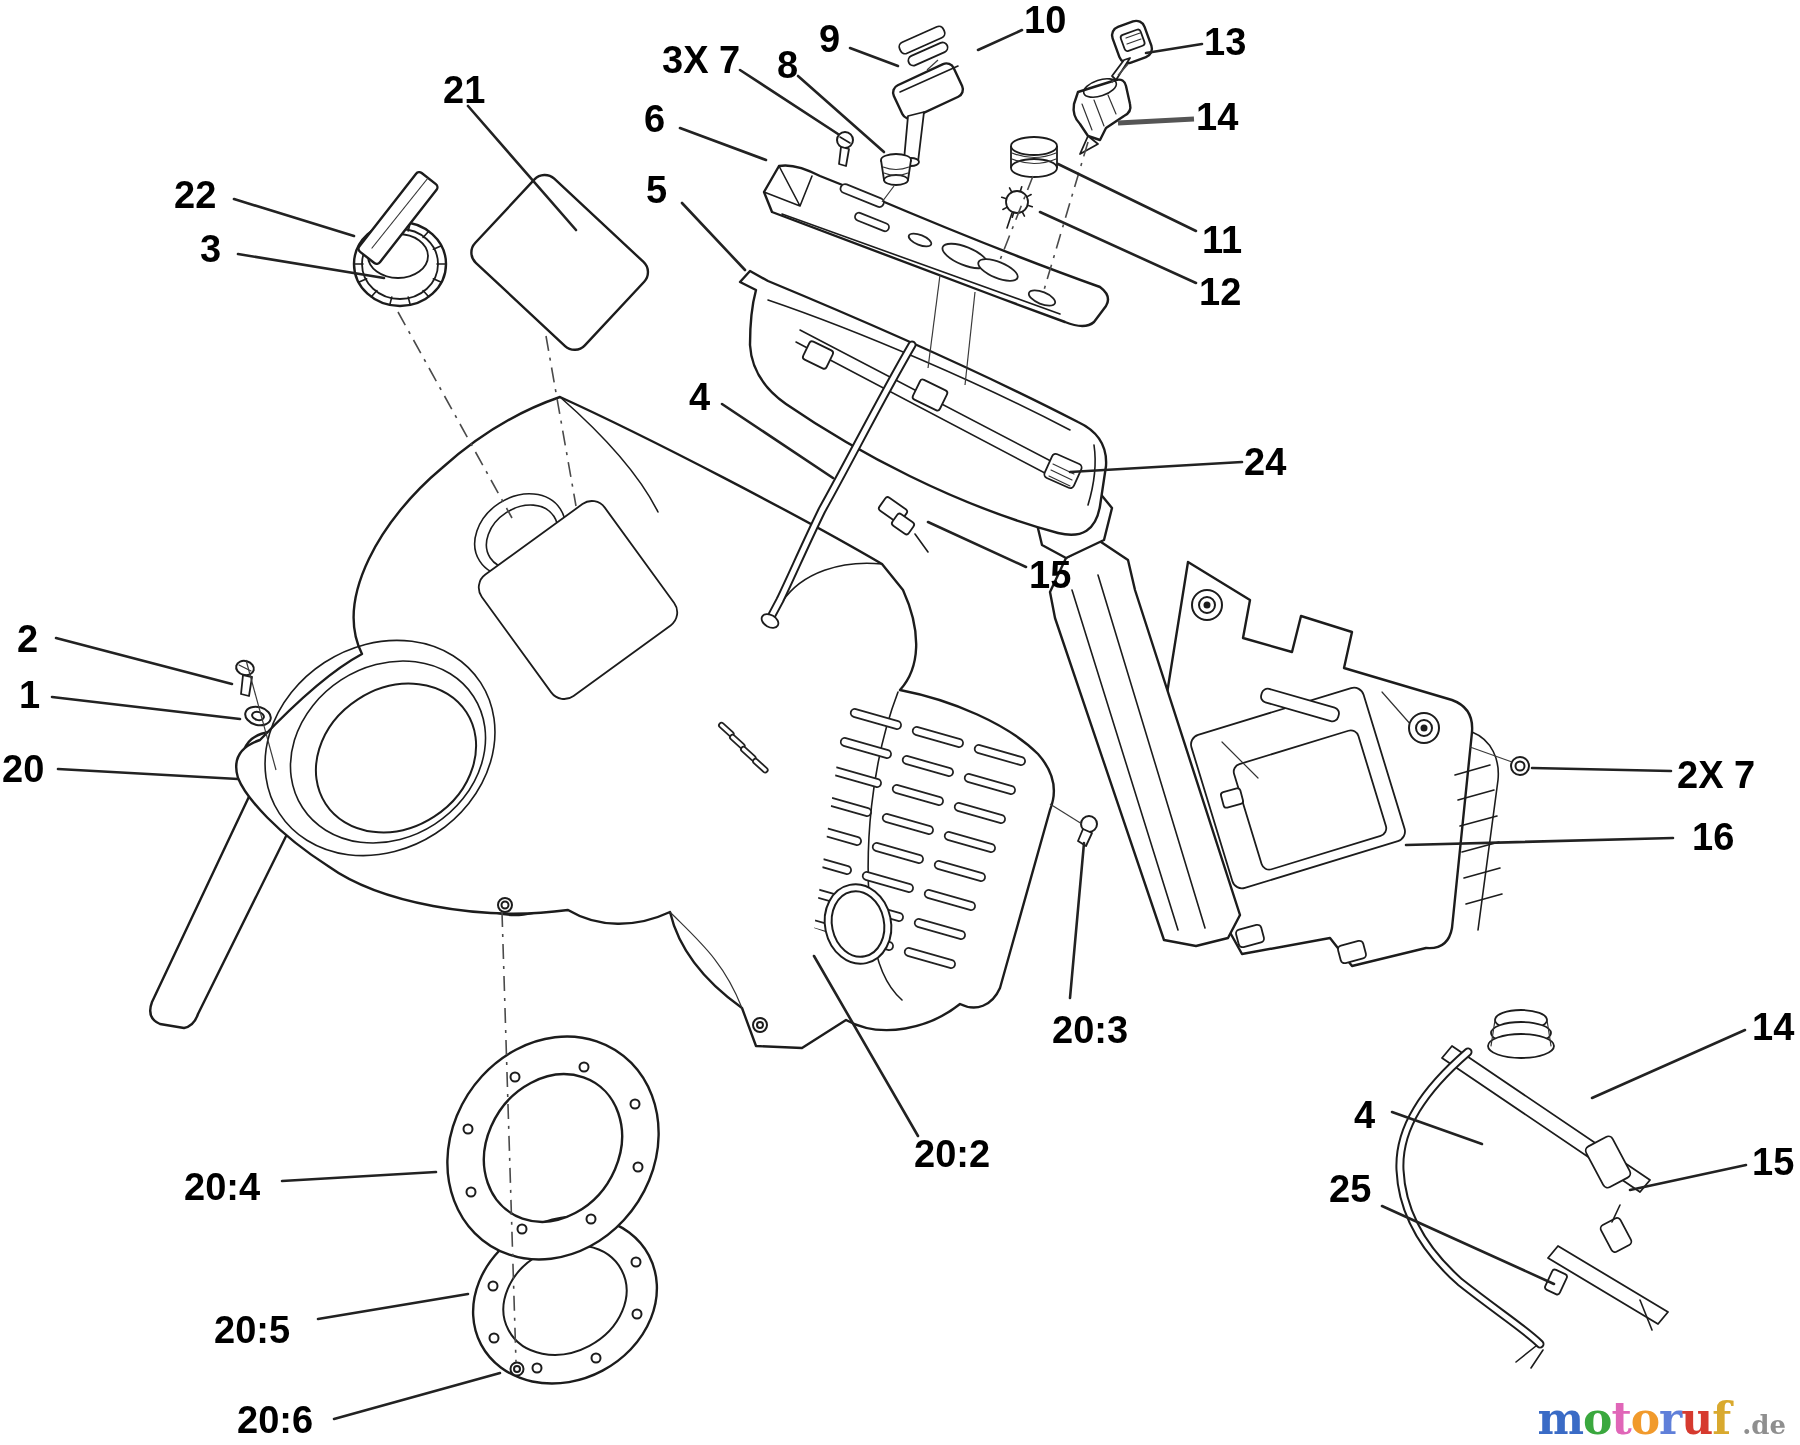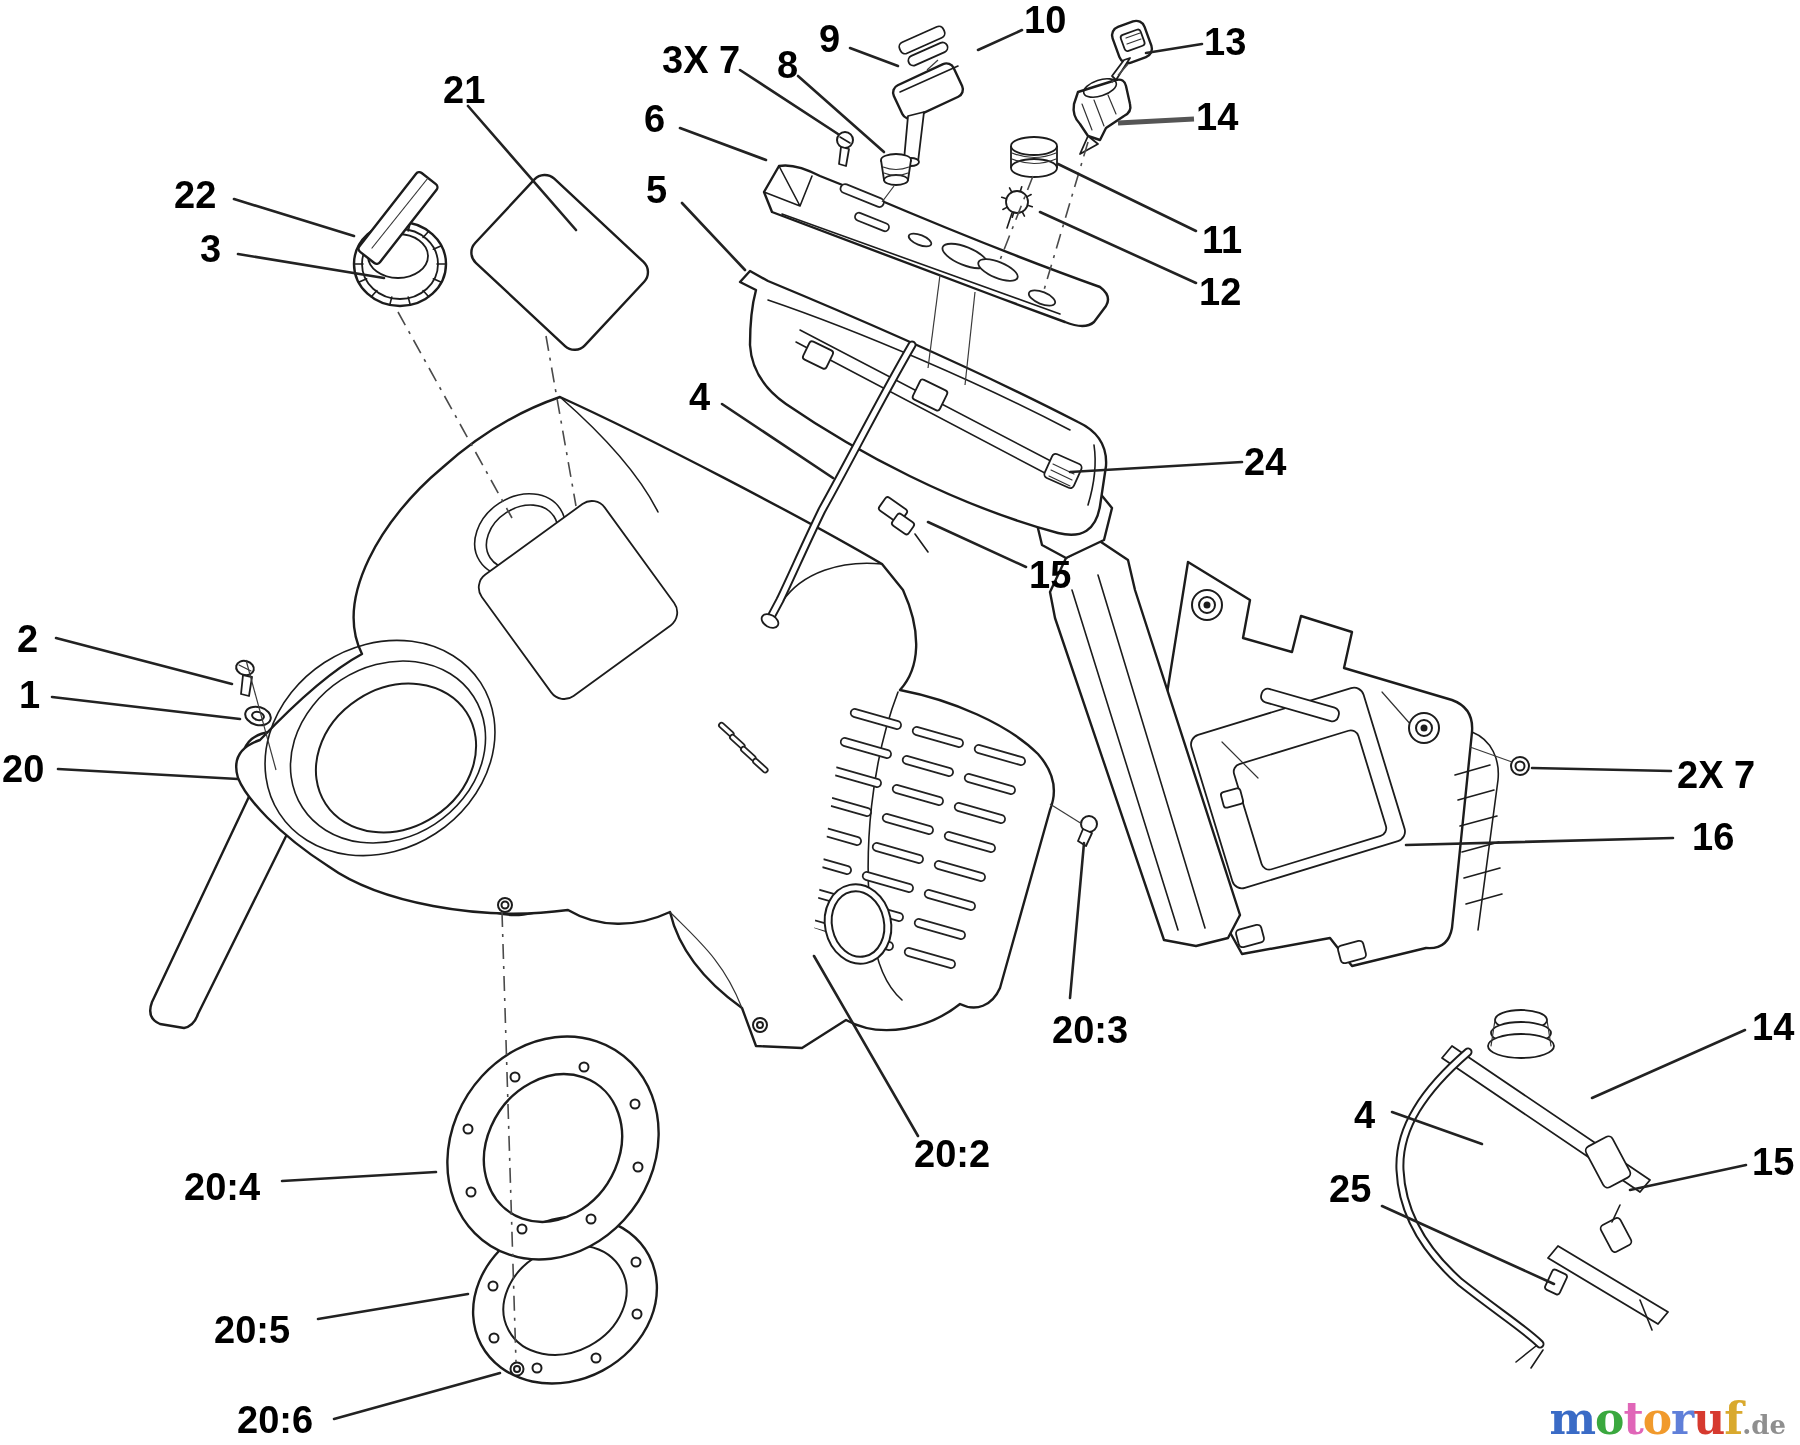--- a/index.html
+++ b/index.html
@@ -16,21 +16,21 @@
   .leader{stroke:#222;stroke-width:2.6;fill:none;stroke-linecap:round;}
   .leader-thick{stroke:#555;stroke-width:5;fill:none;}
   .axis{stroke:#4a4a4a;stroke-width:1.6;fill:none;stroke-dasharray:15 7 3 7;}
   .thin{stroke:#3a3a3a;stroke-width:1.2;fill:none;}
   .tube-o{fill:none;stroke:#1c1c1c;stroke-width:9;stroke-linecap:round;}
   .tube-i{fill:none;stroke:#ffffff;stroke-width:5;stroke-linecap:round;}
   .callout{font-family:"Liberation Sans",sans-serif;font-weight:bold;font-size:38px;fill:#000;}
   .watermark{position:absolute;right:14px;bottom:4px;
      font-family:"DejaVu Serif",serif;font-weight:bold;font-size:44px;line-height:1;
      letter-spacing:-1px;}
-  .watermark .suffix{font-size:26px;font-weight:bold;letter-spacing:0;}
+  .watermark .suffix{font-size:26px;font-weight:bold;letter-spacing:0;margin-left:12px;}
 </style>
 </head>
 <body>
 
 <div class="stage">
 <svg width="1800" height="1445" viewBox="0 0 1800 1445">
   <defs>
     <clipPath id="grilleClip">
       <polygon points="846,698 1048,756 1004,994 814,928"></polygon>
     </clipPath>

